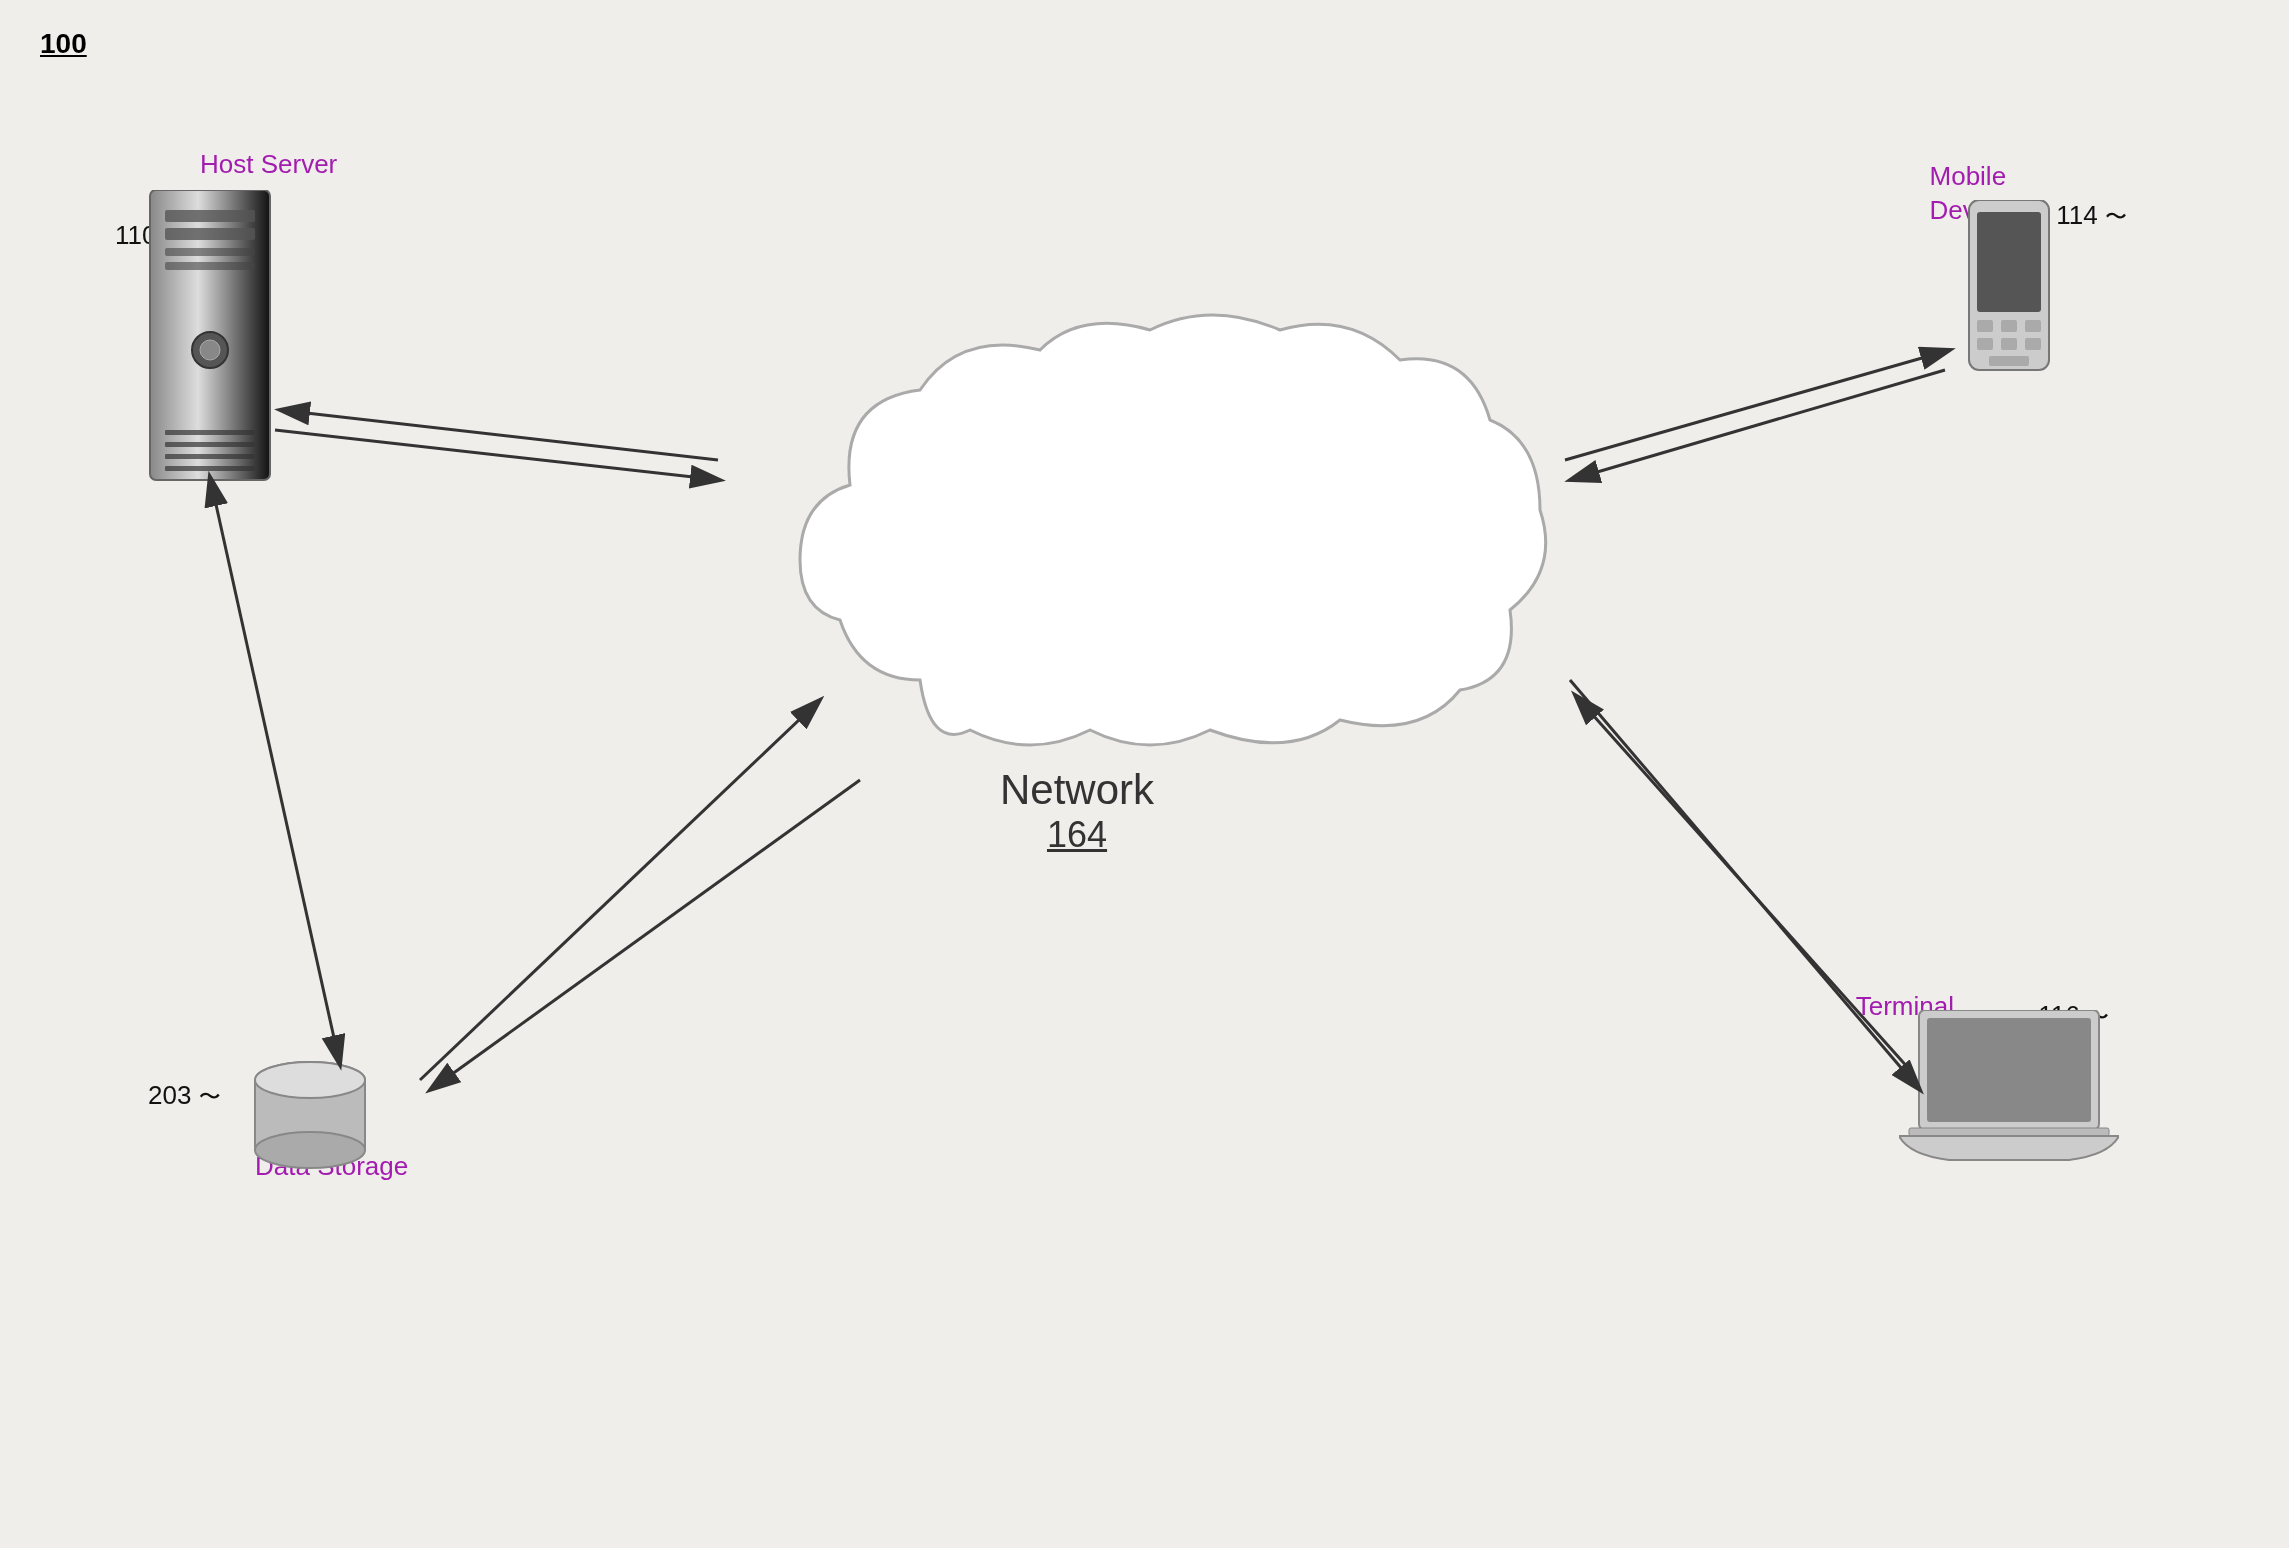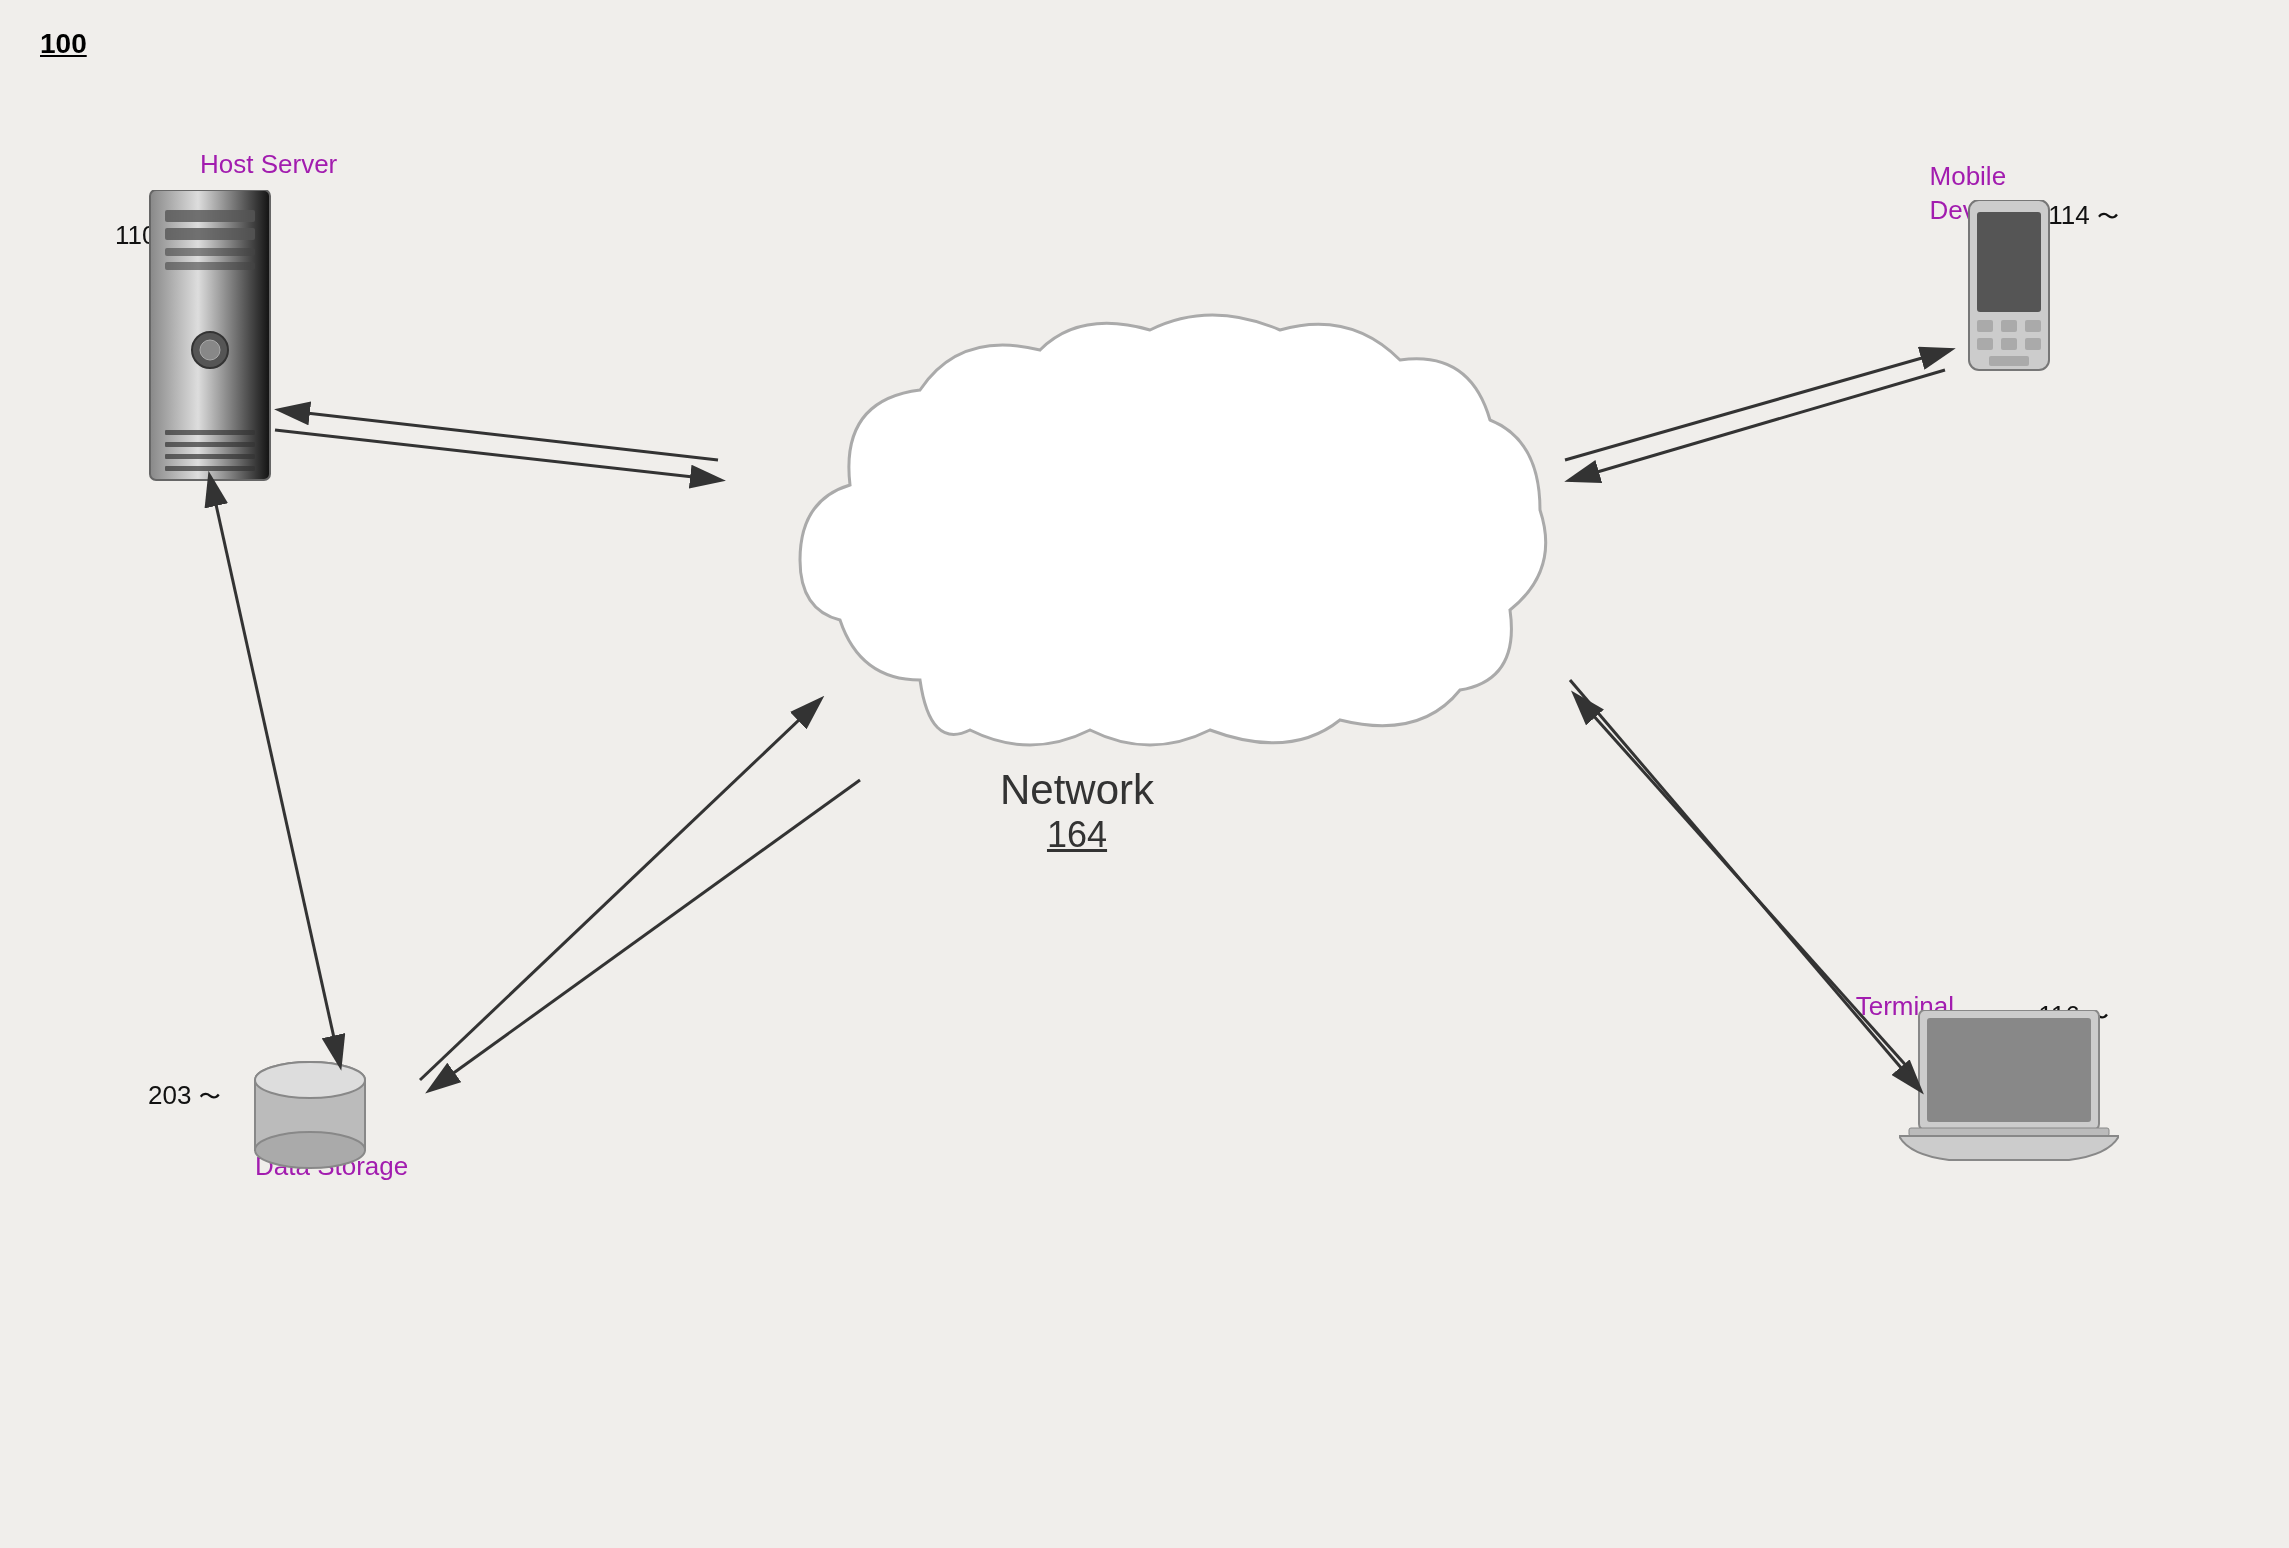--- a/index.html
+++ b/index.html
@@ -181,21 +181,21 @@
       <ellipse cx="60" cy="90" rx="55" ry="18" fill="#aaa" stroke="#888" stroke-width="2"></ellipse>
       <ellipse cx="60" cy="20" rx="55" ry="18" fill="#ddd" stroke="#888" stroke-width="2"></ellipse>
     </svg>
   </div>
 
   <div class="node-label" style="top:160px; right:280px; text-align:left;">
     <span>Mobile</span><br>
     <span>Device</span>
   </div>
 
-  <div class="ref-num" style="top:200px; right:170px;">
+  <div class="ref-num" style="top:200px; right:162px;">
     <span>114</span>
     <span class="wavy-ref">〜</span>
   </div>
 
   <div class="mobile-device-icon">
     <svg viewBox="0 0 100 180" width="100" height="180" xmlns="http://www.w3.org/2000/svg">
 
       <rect x="10" y="0" width="80" height="170" rx="10" ry="10" fill="#ccc" stroke="#777" stroke-width="2"></rect>
       <rect x="18" y="12" width="64" height="100" rx="3" fill="#555"></rect>
 

